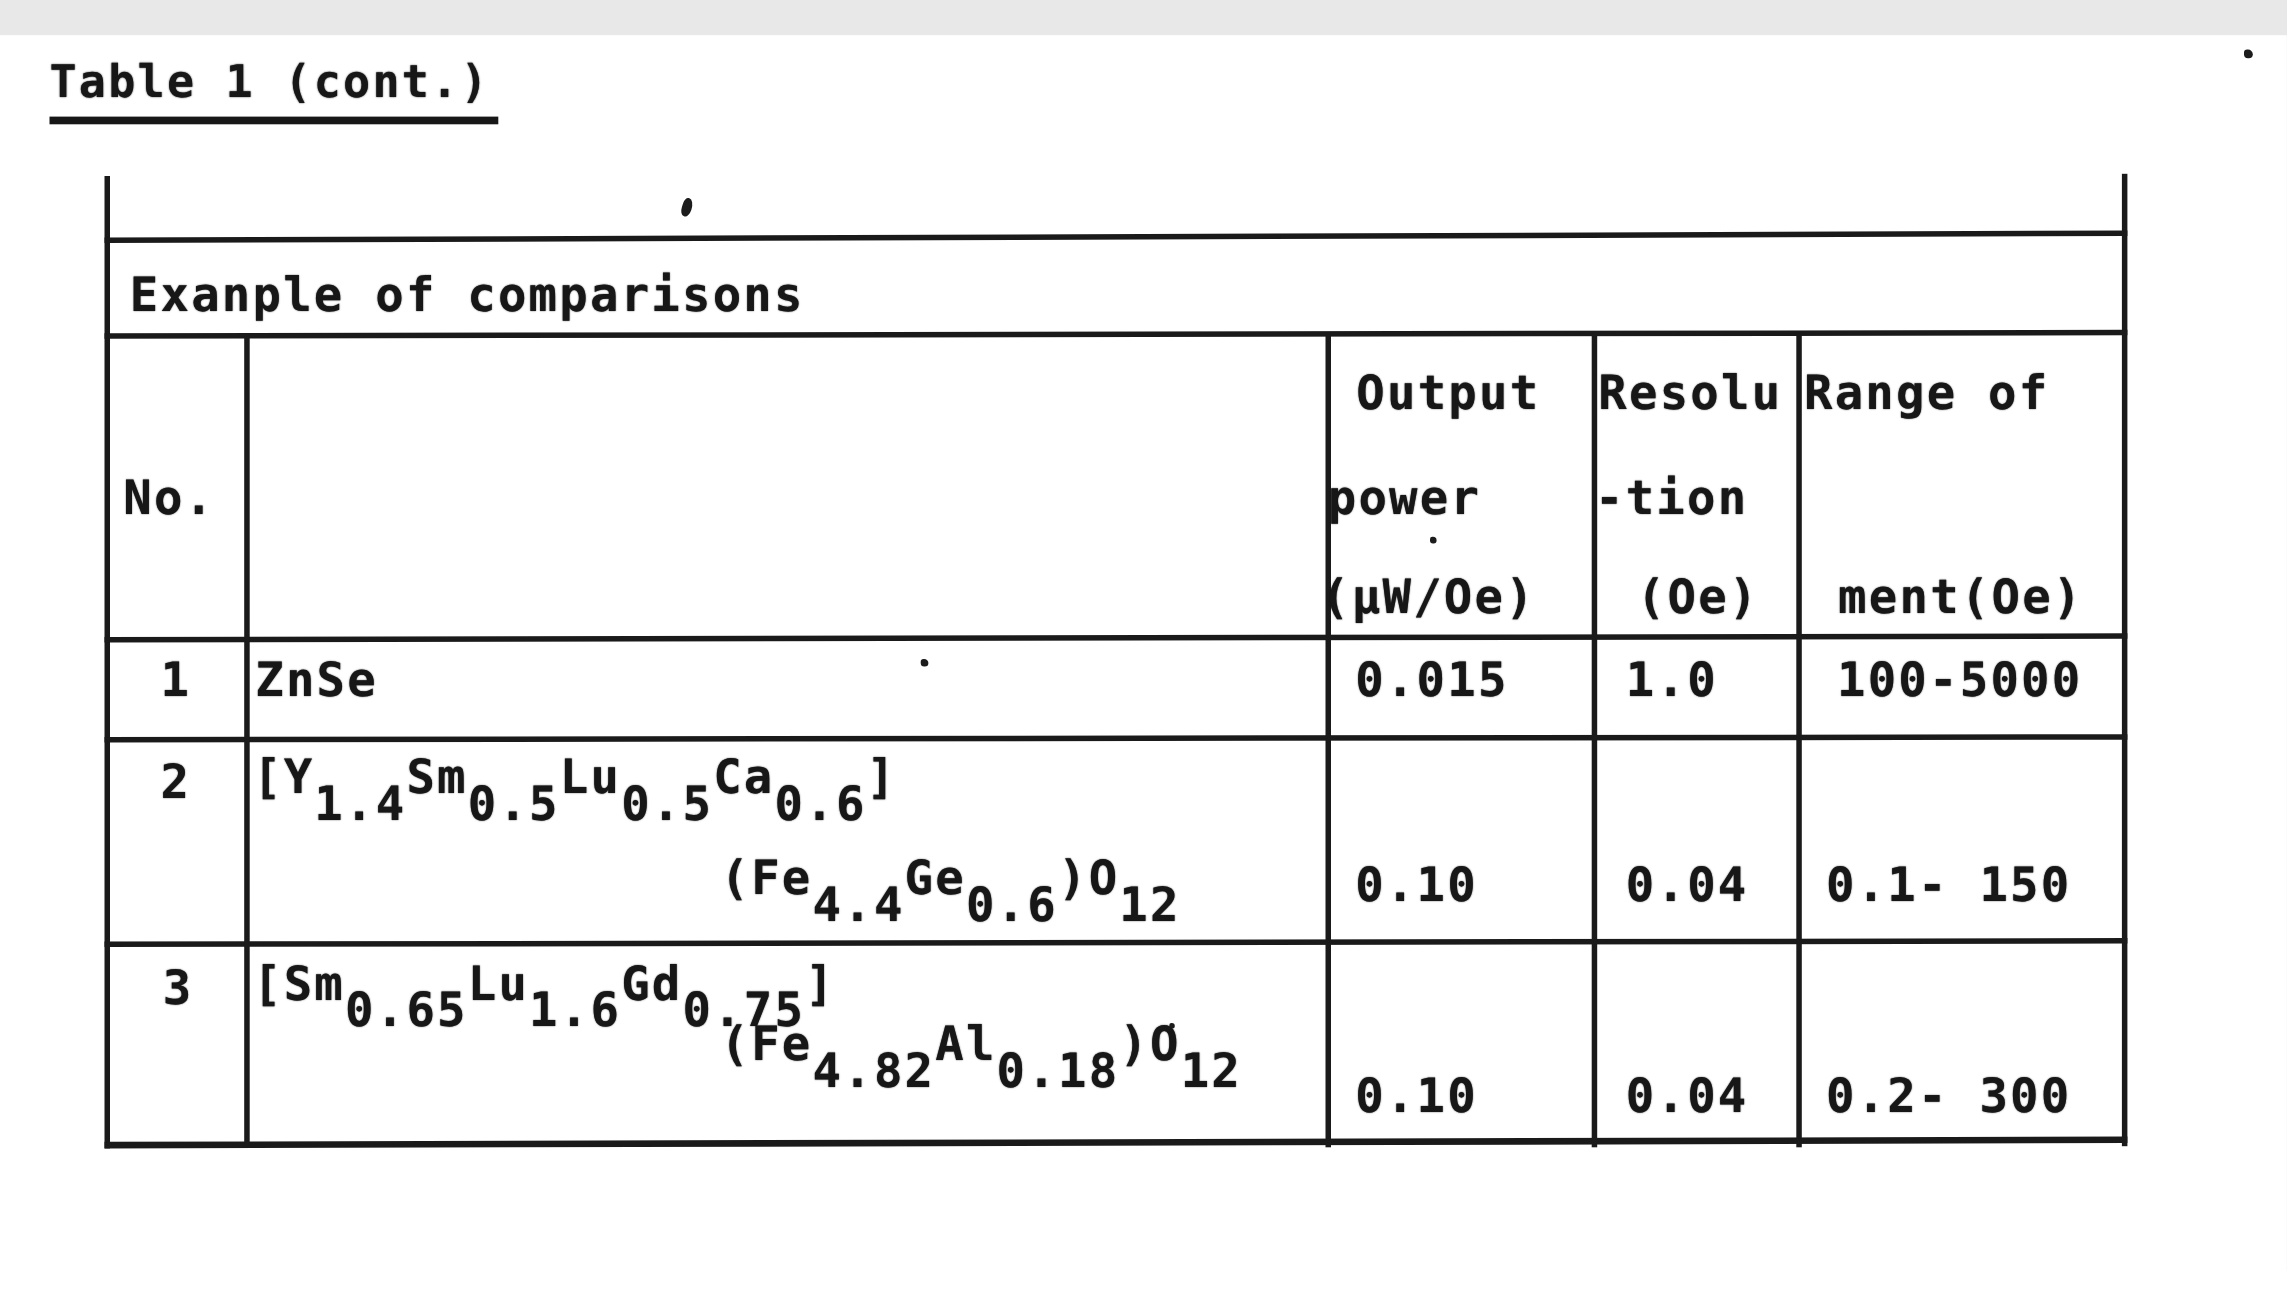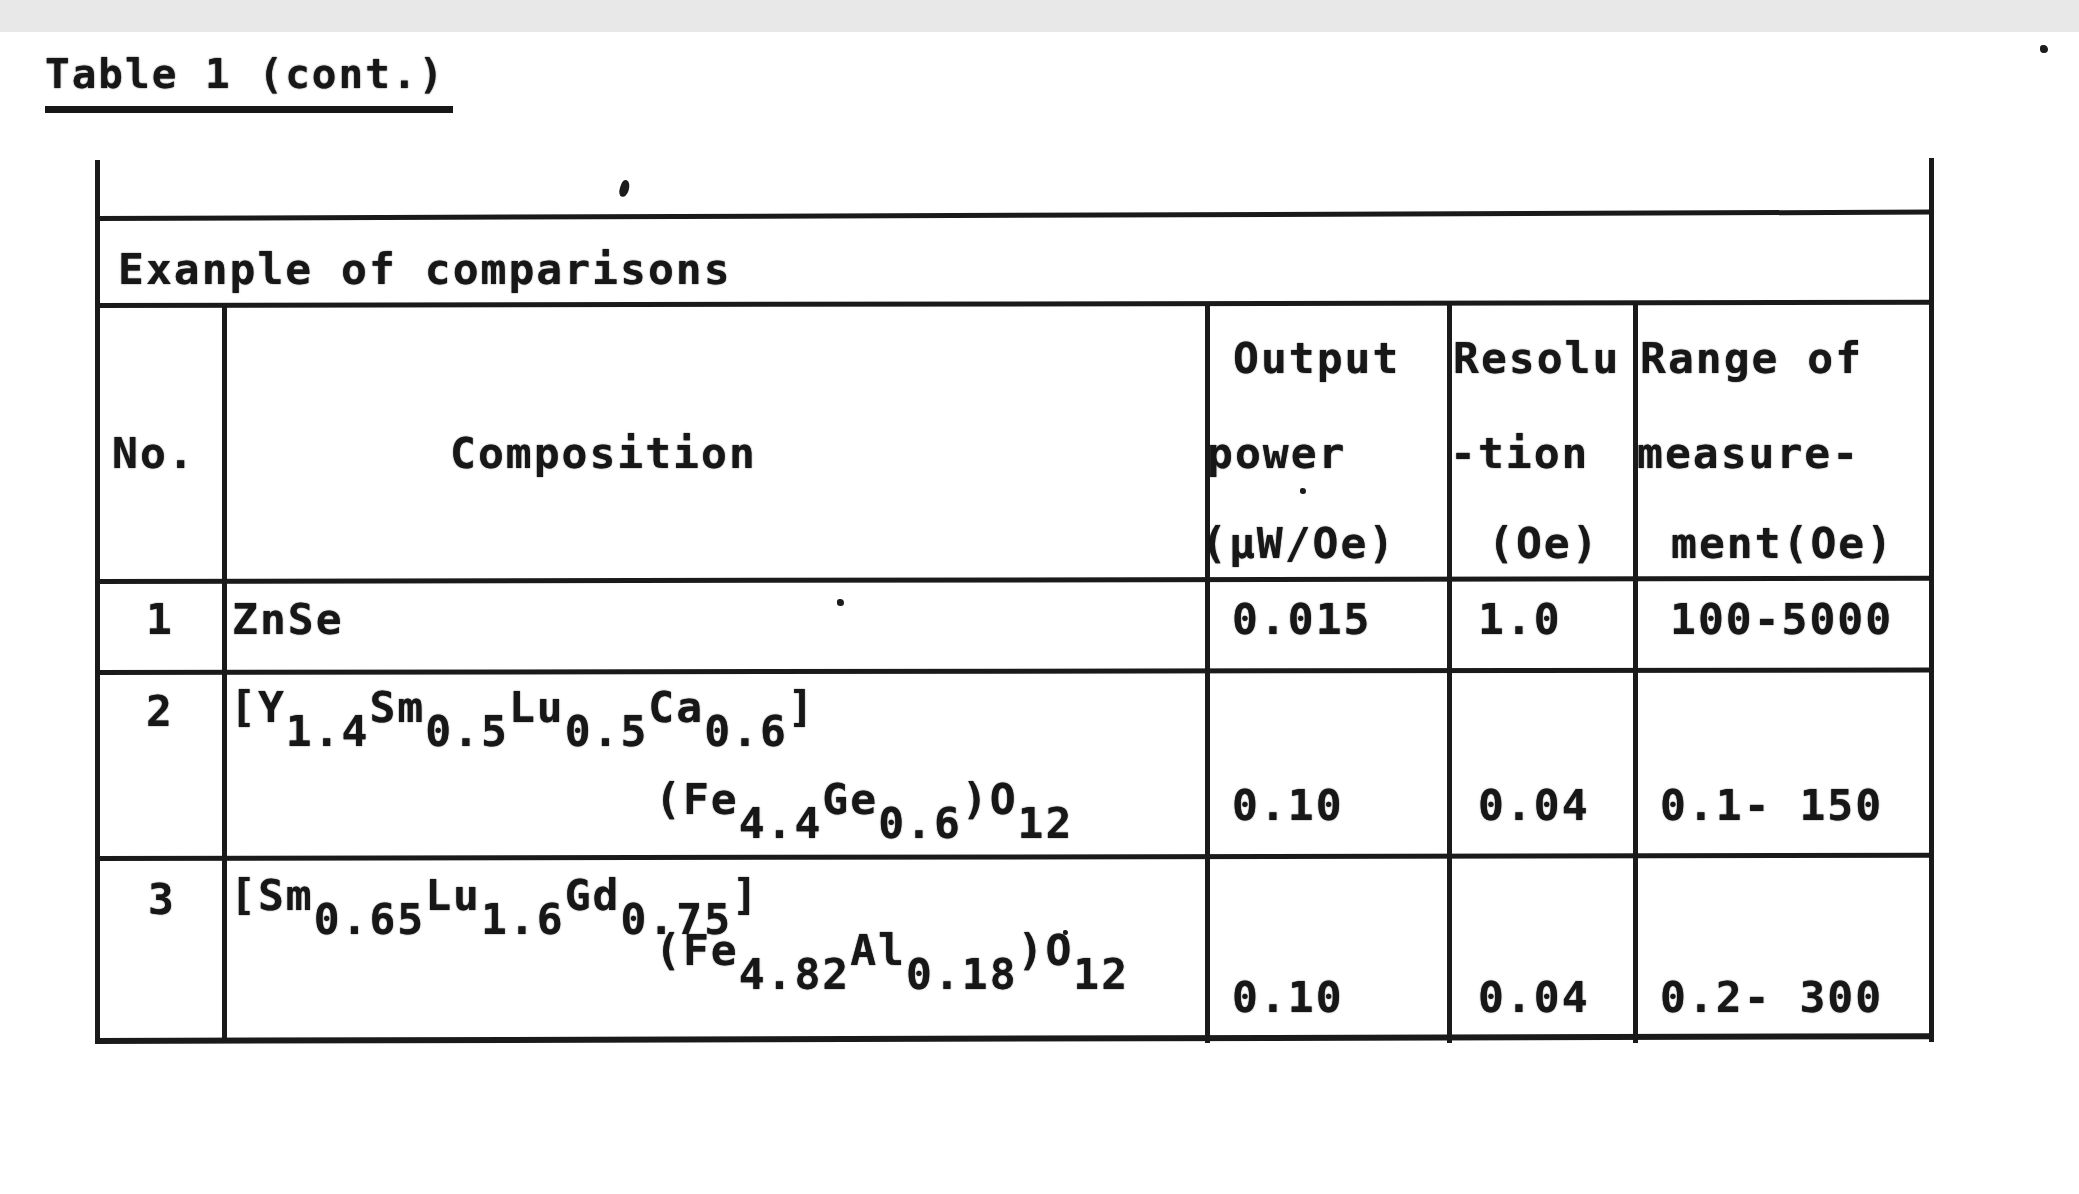--- a/index.html
+++ b/index.html
@@ -55,32 +55,30 @@
   <div class="rule h" style="left:95px;top:1006px;width:1839px;height:6px;transform:rotate(-0.15deg);"></div>
 
   <div class="rule v" style="left:222px;top:271px;height:740px;"></div>
   <div class="rule v" style="left:1205px;top:271px;height:740px;"></div>
   <div class="rule v" style="left:1447px;top:271px;height:740px;"></div>
   <div class="rule v" style="left:1633px;top:271px;height:740px;"></div>
 
   <div class="t" style="left:118px;top:216px;">Exanple of comparisons</div>
 
   <div class="t" style="left:112px;top:400px;">No.</div>
-  <div class="t" style="left:450px;top:400px;">Composition</div>
 
   <div class="t" style="left:1233px;top:305px;">Output</div>
   <div class="t" style="left:1207px;top:400px;">power</div>
   <div class="t" style="left:1201px;top:490px;">(µW/Oe)</div>
 
   <div class="t" style="left:1453px;top:305px;">Resolu</div>
   <div class="t" style="left:1450px;top:400px;">-tion</div>
   <div class="t" style="left:1488px;top:490px;text-align:right;">(Oe)</div>
 
   <div class="t" style="left:1640px;top:305px;">Range of</div>
-  <div class="t" style="left:1637px;top:400px;">measure-</div>
   <div class="t" style="left:1671px;top:490px;text-align:center;">ment(Oe)</div>
 
   <div>
     <div class="t" style="left:146px;top:566px;">1</div>
     <div class="t" style="left:232px;top:566px;"><span>ZnSe</span></div>
     <div class="t" style="left:1232px;top:566px;">0.015</div>
     <div class="t" style="left:1478px;top:566px;">1.0</div>
     <div class="t" style="left:1670px;top:566px;">100-5000</div>
   </div>
 

